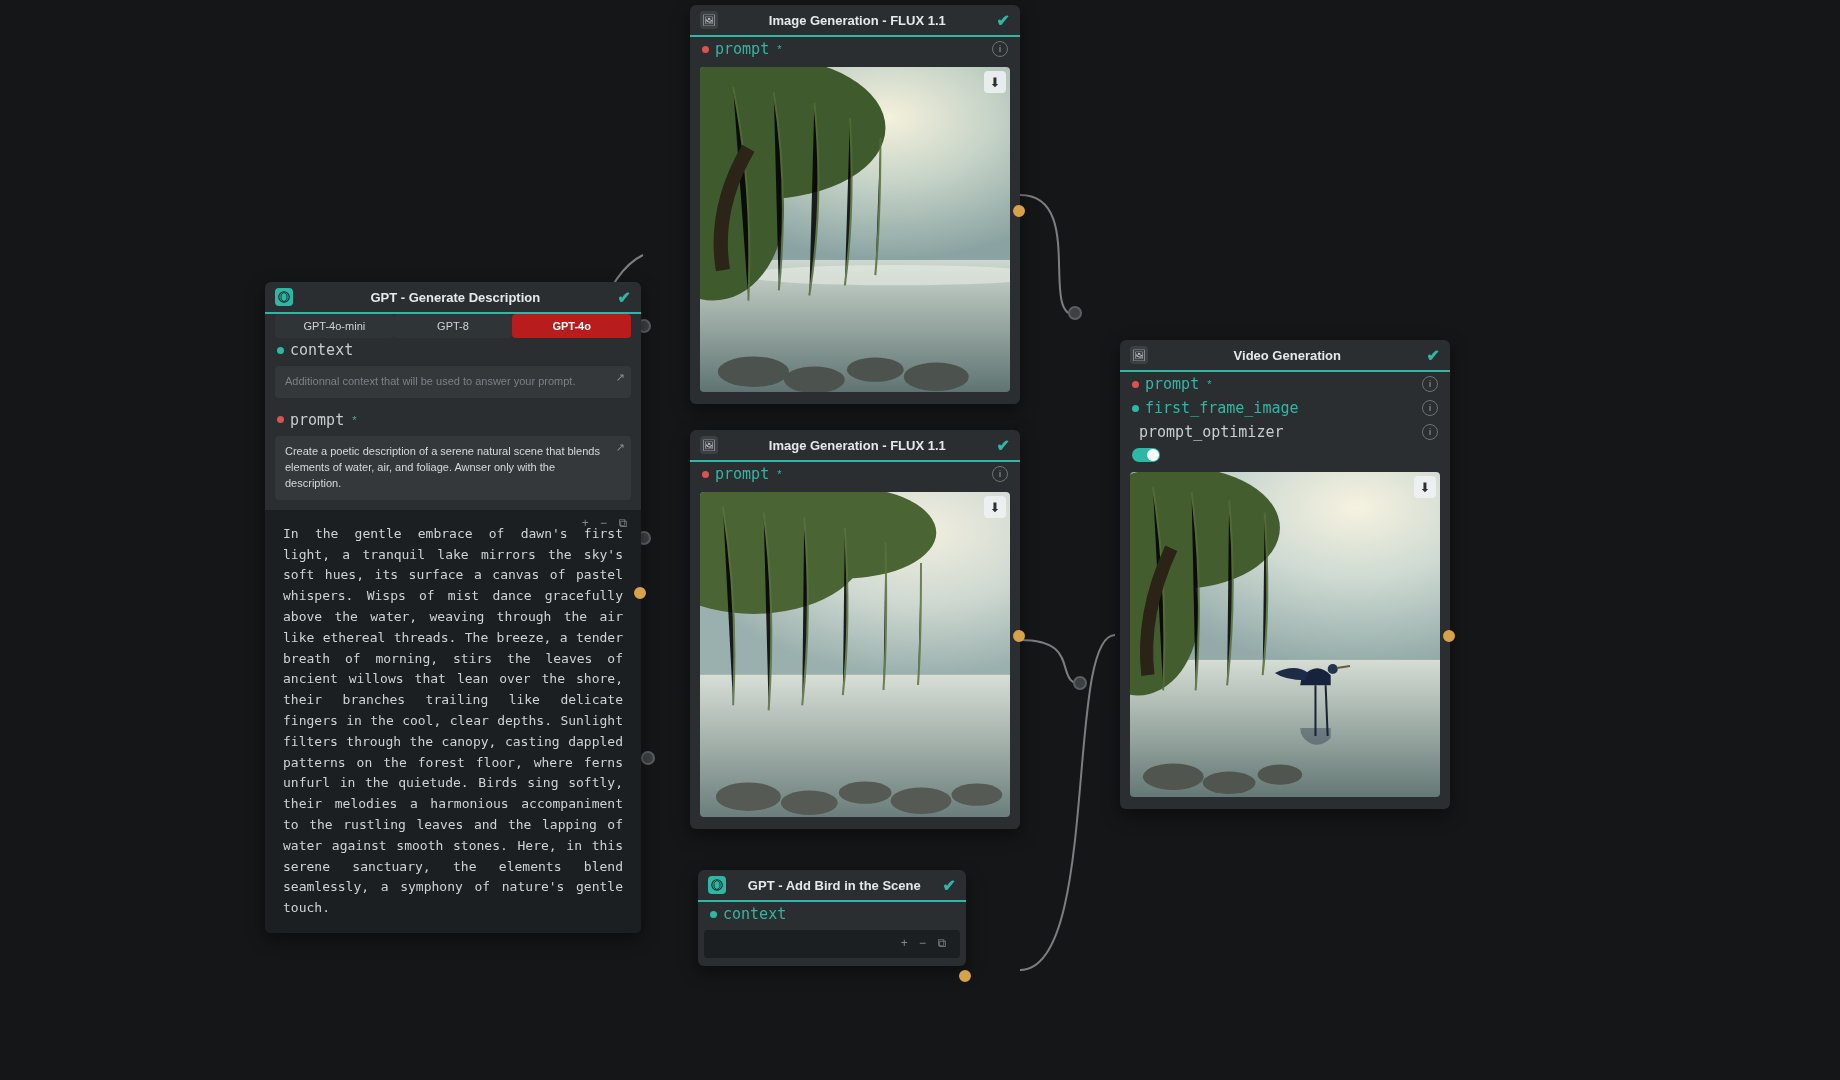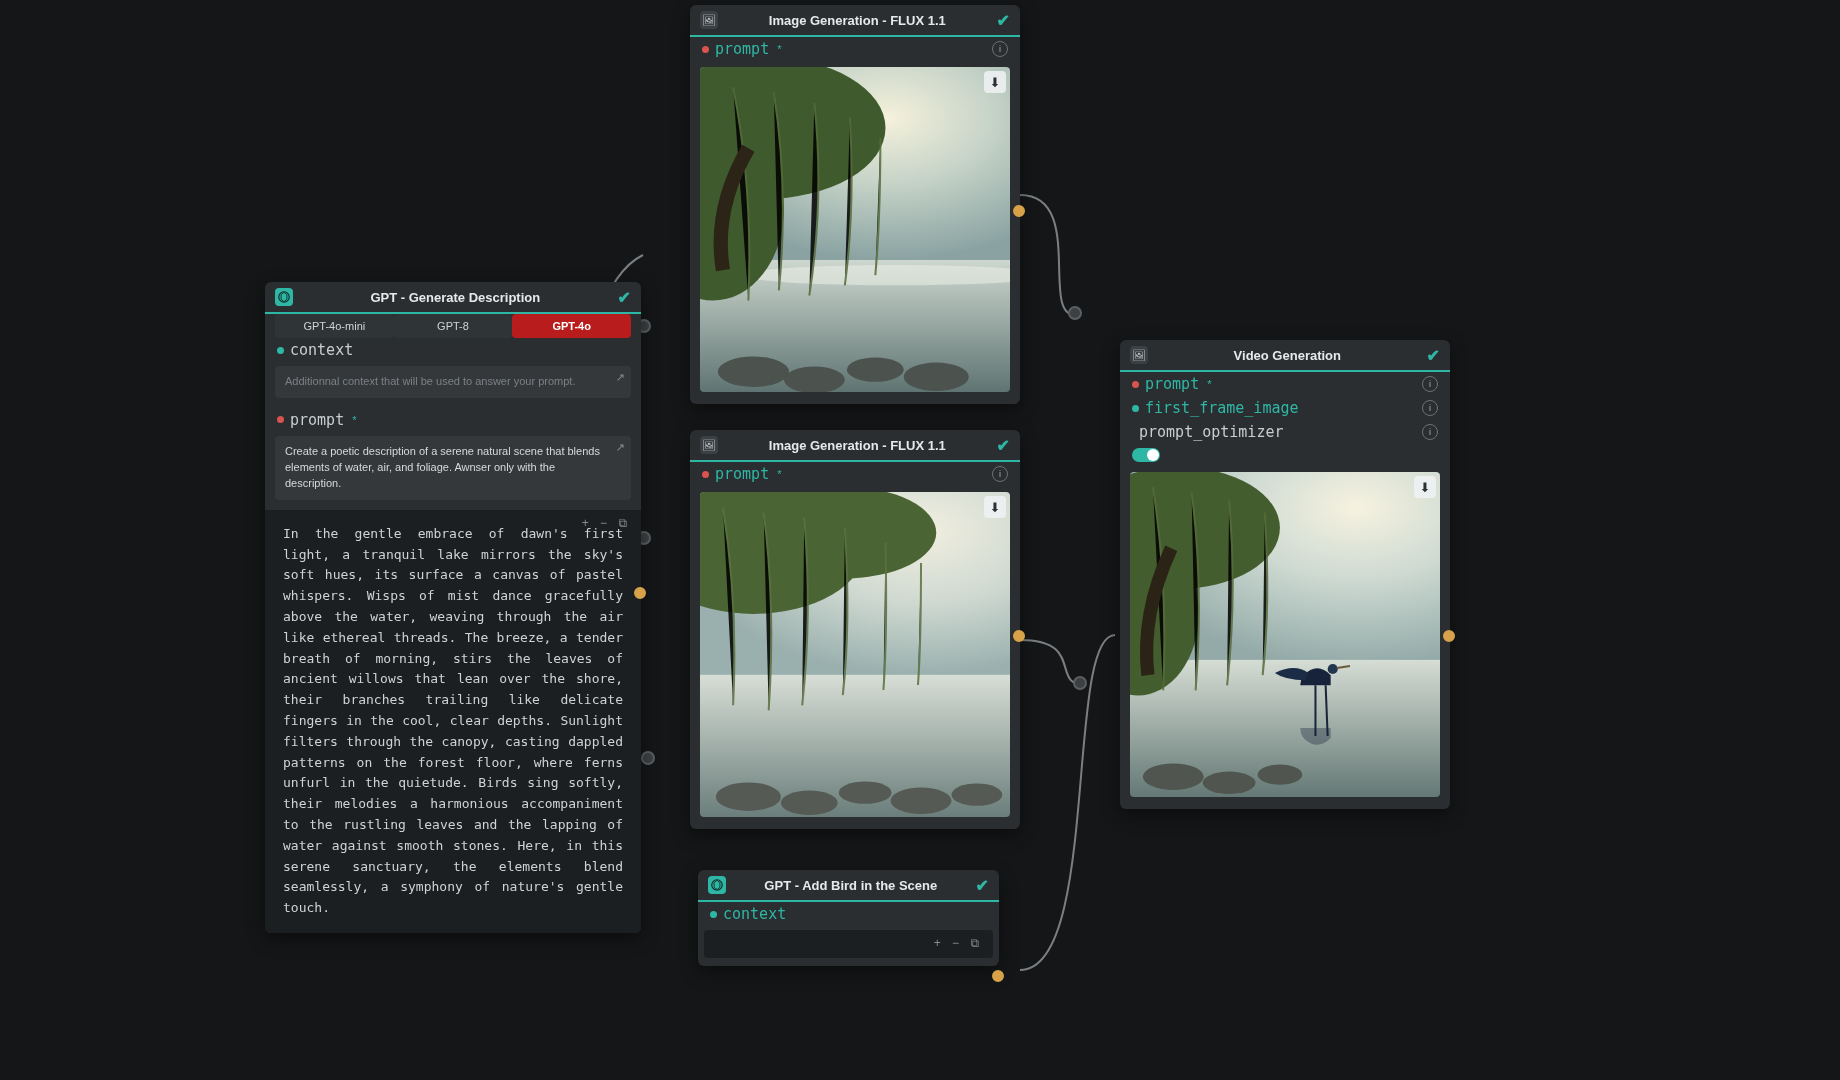--- a/index.html
+++ b/index.html
@@ -212,21 +212,21 @@
             <ellipse cx="170" cy="296" rx="26" ry="11"></ellipse>
             <ellipse cx="225" cy="304" rx="30" ry="13"></ellipse>
             <ellipse cx="280" cy="298" rx="25" ry="11"></ellipse>
           </g>
       </svg>
       <span class="dl">⬇</span>
     </div>
     <span class="plug lit" style="right:-5px;top:200px"></span>
   </div>
 
-  <div class="node" style="left:698px;top:870px;width:301px">
+  <div class="node" style="left:698px;top:870px;width:268px">
     <div class="hdr">
       <span class="ico openai">
         <svg viewBox="0 0 24 24">
             <circle cx="12" cy="12" r="9" fill="none" stroke="#0e2b27" stroke-width="2"></circle>
             <path d="M12 4 L17 8 L17 16 L12 20 L7 16 L7 8 Z" fill="none" stroke="#0e2b27" stroke-width="1.5"></path>
           </svg>
       </span>
       <span class="title">GPT - Add Bird in the Scene</span>
       <span class="check">✔</span>
     </div>

